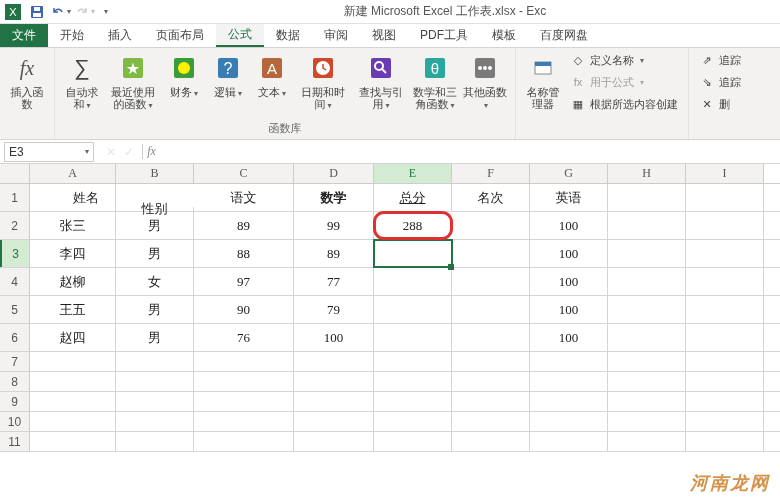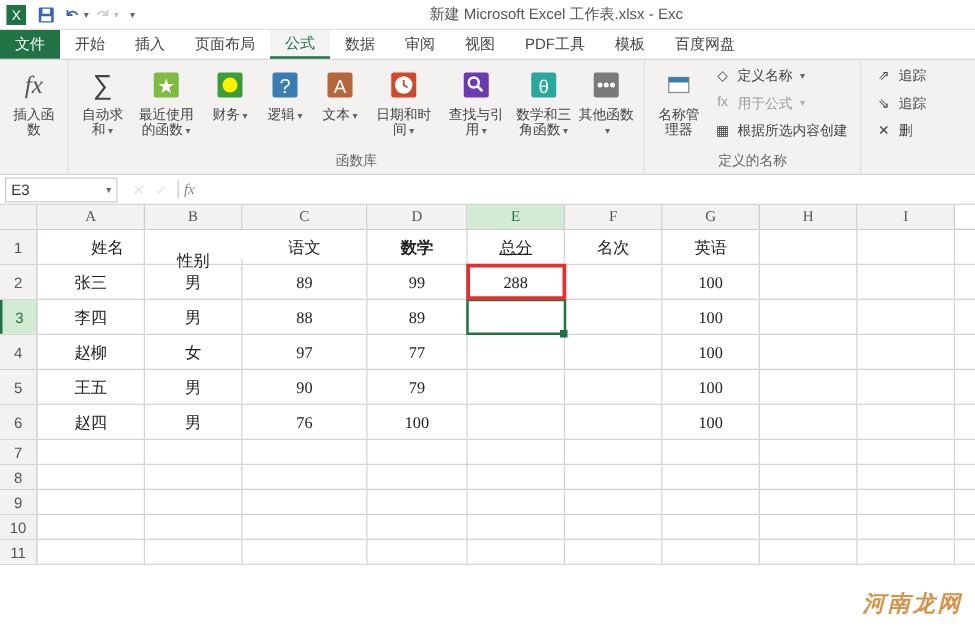--- a/index.html
+++ b/index.html
@@ -42,21 +42,21 @@
 .col-headers { display: flex; height: 20px; border-bottom: 1px solid #ccc; }
 .corner { width: 30px; background: #f3f2f1; border-right: 1px solid #ccc; }
 .col-header { background: #f3f2f1; border-right: 1px solid #ccc; display: flex; align-items: center; justify-content: center; font-size: 12px; color: #555; font-family: "SimSun", serif; }
 .col-header.active { background: #d3ebd3; color: #217346; }
 .row { display: flex; height: 28px; border-bottom: 1px solid #d4d4d4; }
 .row.small { height: 20px; }
 .row-header { width: 30px; background: #f3f2f1; border-right: 1px solid #ccc; display: flex; align-items: center; justify-content: center; font-size: 12px; color: #555; }
 .row-header.active { background: #d3ebd3; color: #217346; border-left: 2px solid #217346; }
 .cell { border-right: 1px solid #d4d4d4; display: flex; align-items: center; justify-content: center; font-size: 13px; color: #222; font-family: "SimSun", serif; }
 .cell.selected { outline: 2px solid #217346; outline-offset: -1px; position: relative; z-index: 2; }
-.cell.highlight { outline: 3px solid #e03030; outline-offset: -2px; position: relative; z-index: 3; }
+.cell.highlight { outline: 3px solid #e03030; outline-offset: -2px; position: relative; z-index: 3; border-radius: 10px; }
 .handle { position: absolute; width: 6px; height: 6px; background: #217346; bottom: -3px; right: -3px; }
 
 
 .c-A { width: 86px; } .c-B { width: 78px; } .c-C { width: 100px; } .c-D { width: 80px; }
 .c-E { width: 78px; } .c-F { width: 78px; } .c-G { width: 78px; } .c-H { width: 78px; } .c-I { width: 78px; }
 
 
 .watermark { position: absolute; right: 10px; bottom: 8px; color: rgba(200,120,30,0.8); font-size: 18px; font-weight: bold; font-style: italic; letter-spacing: 2px; }
 
 svg { display: block; }
@@ -232,21 +232,20 @@
             <span class="icon">fx</span>
             <span>用于公式</span>
             <span class="drop">▾</span>
           </div>
         <div class="small-btn">
             <span class="icon">▦</span>
             <span>根据所选内容创建</span>
           </div>
       </div>
     </div>
-    <div class="group-label">定义的名称</div>
   </div>
 
   <div class="group" style="border-right:none">
     <div class="group-content">
       <div class="vstack">
         <div class="small-btn">
             <span class="icon">⇗</span>
             <span>追踪</span>
           </div>
         <div class="small-btn">

